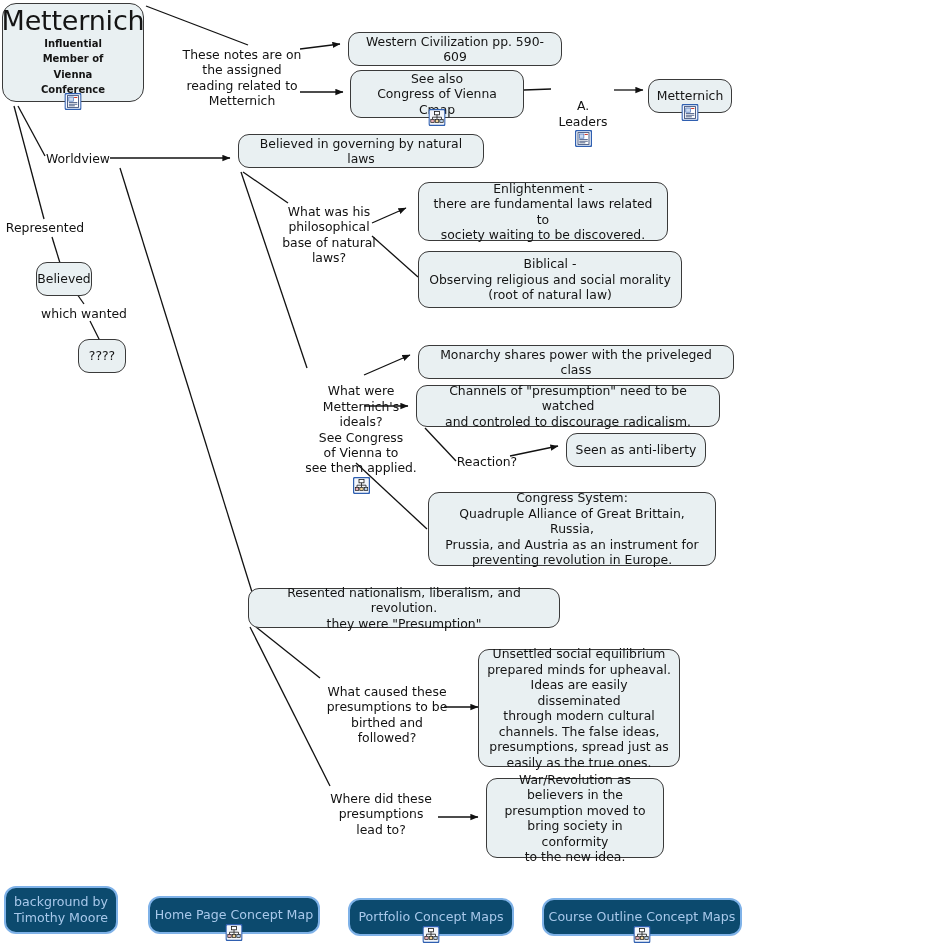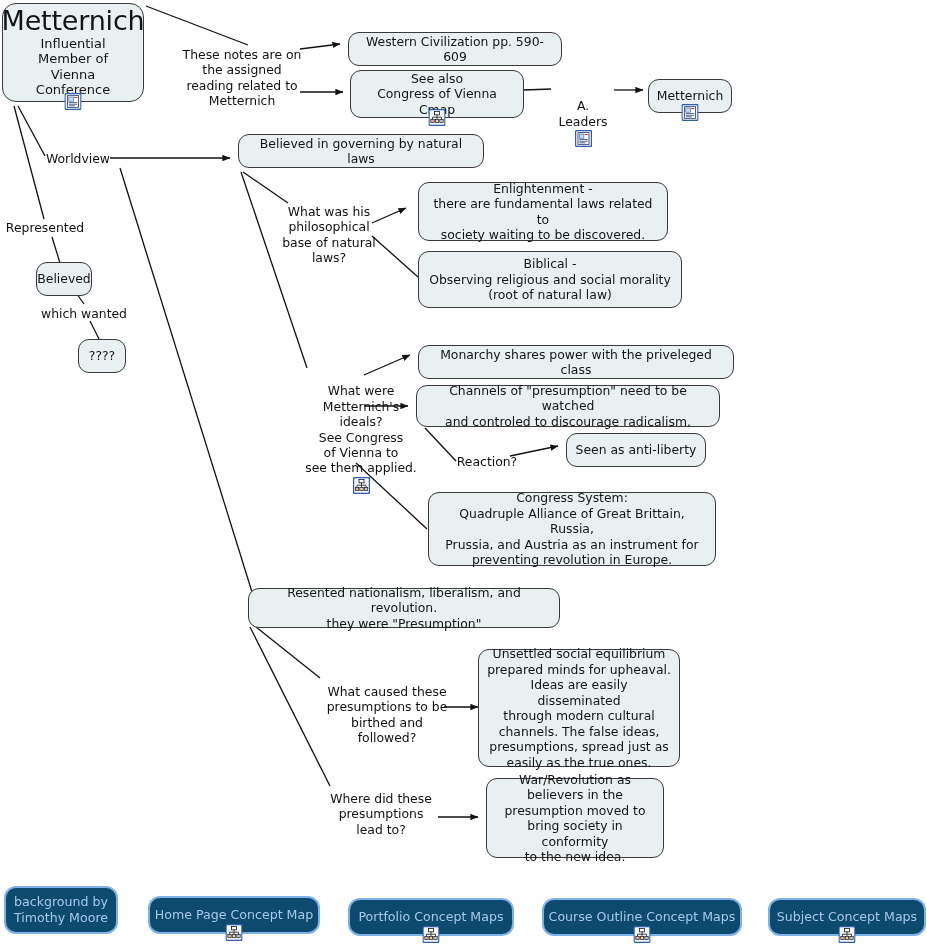--- a/index.html
+++ b/index.html
@@ -38,23 +38,24 @@
     border-radius:14px;
     padding:5px 7px 7px 7px;
   }
   .node .title{
     font-size:27px;
     line-height:30px;
     letter-spacing:-0.2px;
     font-weight:400;
   }
   .node .sub{
-    font-size:13px;
+    font-size:10px;
     line-height:15.4px;
     white-space:pre-line;
+    font-weight:bold;
   }
 
   
   .linklabel{
     position:absolute;
     font-size:12.4px;
     line-height:15.4px;
     text-align:center;
     color:#111;
     white-space:pre-line;
@@ -384,27 +385,14 @@
         <rect x="0.5" y="0.5" width="16" height="16" rx="1.5" fill="#f3f6fb" stroke="#2f5fb0" stroke-width="1.4"></rect>
         <rect x="6" y="2.4" width="5" height="3.4" fill="#ffffff" stroke="#1a1a1a" stroke-width="0.8"></rect>
         <path d="M8.5,5.8 L8.5,8.2 M4,8.2 L13,8.2 M4,8.2 L4,10.4 M8.5,8.2 L8.5,10.4 M13,8.2 L13,10.4" stroke="#1a1a1a" stroke-width="0.8"></path>
         <rect x="2.3" y="10.4" width="3.4" height="3" fill="#e8b0b8" stroke="#1a1a1a" stroke-width="0.7"></rect>
         <rect x="6.8" y="10.4" width="3.4" height="3" fill="#f0d49a" stroke="#1a1a1a" stroke-width="0.7"></rect>
         <rect x="11.3" y="10.4" width="3.4" height="3" fill="#b8cfe8" stroke="#1a1a1a" stroke-width="0.7"></rect>
       </svg>
     </span>
   </div>
 
-  <div class="navbtn" style="left:768px;top:898px;width:158px;height:38px;">
-    <span>Subject Concept Maps</span>
-    <span class="icon centered">
-      <svg width="17" height="17" viewBox="0 0 17 17">
-        <rect x="0.5" y="0.5" width="16" height="16" rx="1.5" fill="#f3f6fb" stroke="#2f5fb0" stroke-width="1.4"></rect>
-        <rect x="6" y="2.4" width="5" height="3.4" fill="#ffffff" stroke="#1a1a1a" stroke-width="0.8"></rect>
-        <path d="M8.5,5.8 L8.5,8.2 M4,8.2 L13,8.2 M4,8.2 L4,10.4 M8.5,8.2 L8.5,10.4 M13,8.2 L13,10.4" stroke="#1a1a1a" stroke-width="0.8"></path>
-        <rect x="2.3" y="10.4" width="3.4" height="3" fill="#e8b0b8" stroke="#1a1a1a" stroke-width="0.7"></rect>
-        <rect x="6.8" y="10.4" width="3.4" height="3" fill="#f0d49a" stroke="#1a1a1a" stroke-width="0.7"></rect>
-        <rect x="11.3" y="10.4" width="3.4" height="3" fill="#b8cfe8" stroke="#1a1a1a" stroke-width="0.7"></rect>
-      </svg>
-    </span>
-  </div>
 
 </div>
 
 </body></html>

